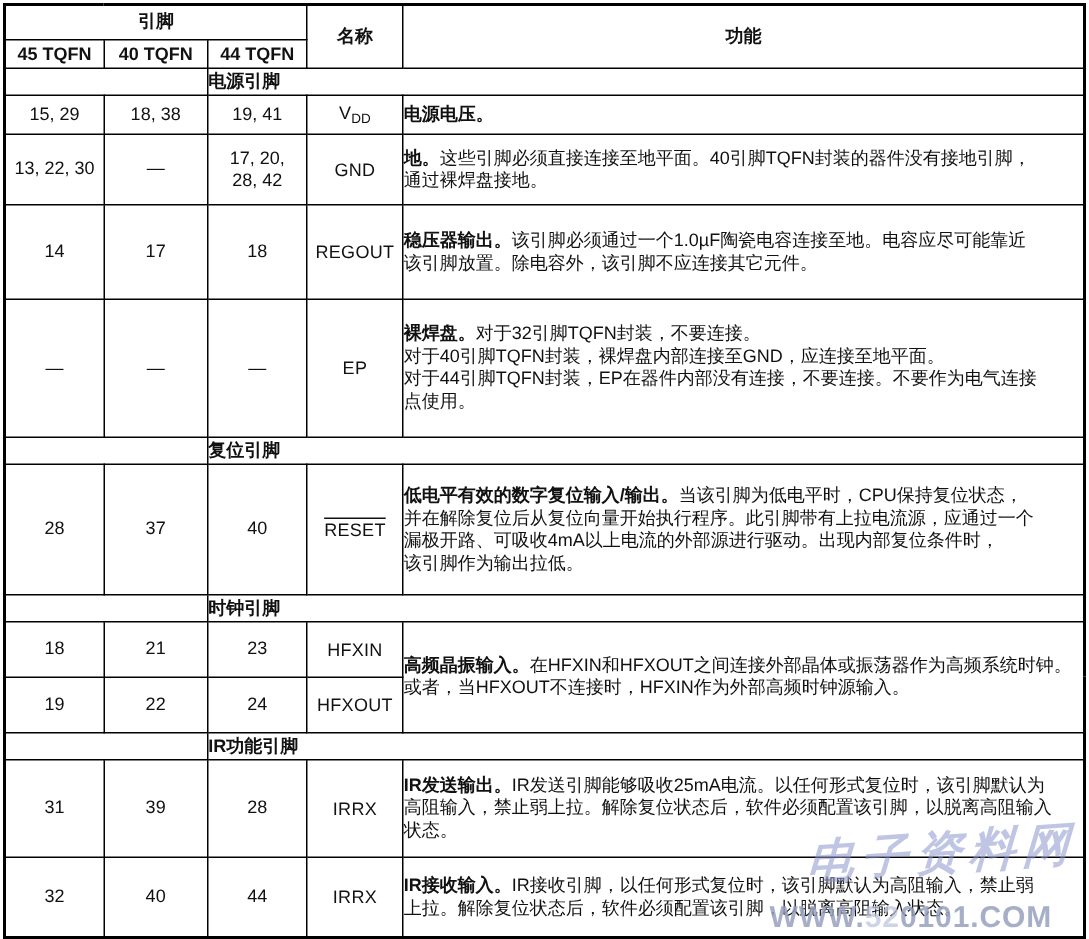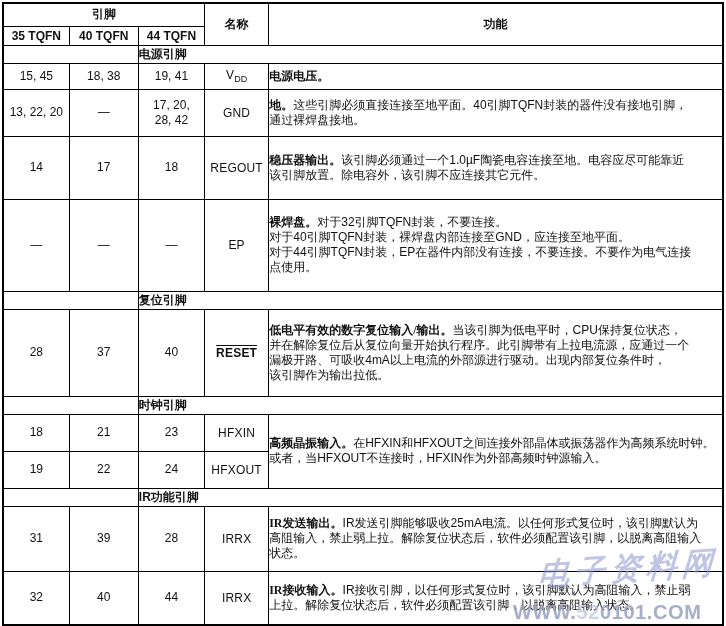--- a/index.html
+++ b/index.html
@@ -9,23 +9,23 @@
   table.pins td{border:1px solid #000;font-size:12px;vertical-align:middle;padding:0;}
   table.pins{border:2px solid #000;}
   col.c1{width:66px;} col.c2{width:69px;} col.c3{width:66px;} col.c4{width:64px;} col.c5{width:453px;}
   td.hdr{text-align:center;font-weight:bold;font-size:12px;}
   td.pin{text-align:center;white-space:pre-line;line-height:15px;}
   td.name{text-align:center;letter-spacing:0.2px;margin-top:32px;}
   td.sec-empty{border-right:1px solid #000;}
   td.sec-title{text-align:left;font-weight:bold;padding-right:120px;}
   td.func{text-align:left;padding:4px 2px 4px 7px;line-height:15px;}
   .func-text{white-space:pre-line;}
-  .lead{font-weight:bold;font-family:Liberation Serif, serif;}
+  .lead{font-weight:bold;}
   sub.vsub{font-size:9px;vertical-align:-3px;letter-spacing:0;}
-  .overline{text-decoration:overline;font-weight:bold;}
+  .overline{text-decoration:overline;}
   #wm-script{position:absolute;left:538px;top:548px;font-size:31px;font-style:italic;
              letter-spacing:5px;color:rgba(140,150,205,0.55);transform:rotate(-4deg) skewX(-7deg);
              font-weight:bold;white-space:nowrap;}
   #wm-url{position:absolute;left:513px;top:601px;font-size:20px;font-weight:bold;
           letter-spacing:0.6px;color:rgba(150,160,190,0.85);white-space:nowrap;}
   #wm-url .mid{color:rgba(190,198,220,0.75);}
 </style>
 </head>
 <body>
 
@@ -40,40 +40,40 @@
       </colgroup>
 
     <tbody>
         <tr style="height:23px">
       <td class="hdr" colspan="3">引脚</td>
       <td class="hdr" rowspan="2">名称</td>
       <td class="hdr" rowspan="2">功能</td>
     </tr>
 
     <tr style="height:19px">
-      <td class="hdr">35 TQFN</td>
+      <td class="hdr">45 TQFN</td>
       <td class="hdr">40 TQFN</td>
       <td class="hdr">44 TQFN</td>
     </tr>
 
     <tr style="height:18px">
       <td class="sec-empty" colspan="2"></td>
       <td class="sec-title" colspan="3">电源引脚</td>
     </tr>
 
     <tr style="height:26px">
-      <td class="pin">15, 45</td>
+      <td class="pin">15, 29</td>
       <td class="pin">18, 38</td>
       <td class="pin">19, 41</td>
       <td class="name"><span>V</span><sub class="vsub">DD</sub></td>
       <td class="func"><span class="lead">电源电压。</span><span class="func-text"></span></td>
     </tr>
 
     <tr style="height:47px">
-      <td class="pin">13, 22, 20</td>
+      <td class="pin">13, 22, 30</td>
       <td class="pin">—</td>
       <td class="pin">17, 20,
 28, 42</td>
       <td class="name">GND</td>
       <td class="func"><span class="lead">地。</span><span class="func-text">这些引脚必须直接连接至地平面。40引脚TQFN封装的器件没有接地引脚，
 通过裸焊盘接地。</span></td>
     </tr>
 
     <tr style="height:63px">
       <td class="pin">14</td>

